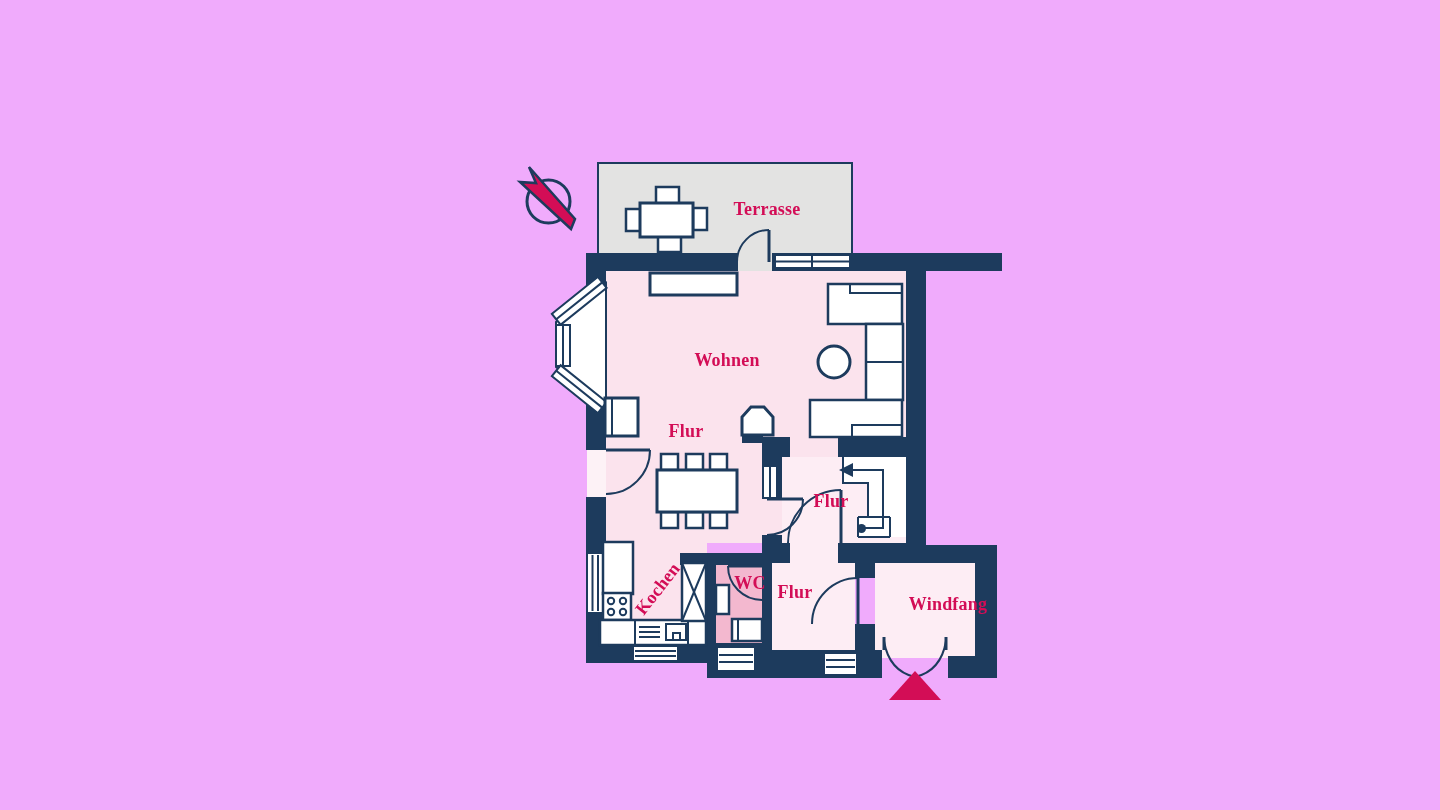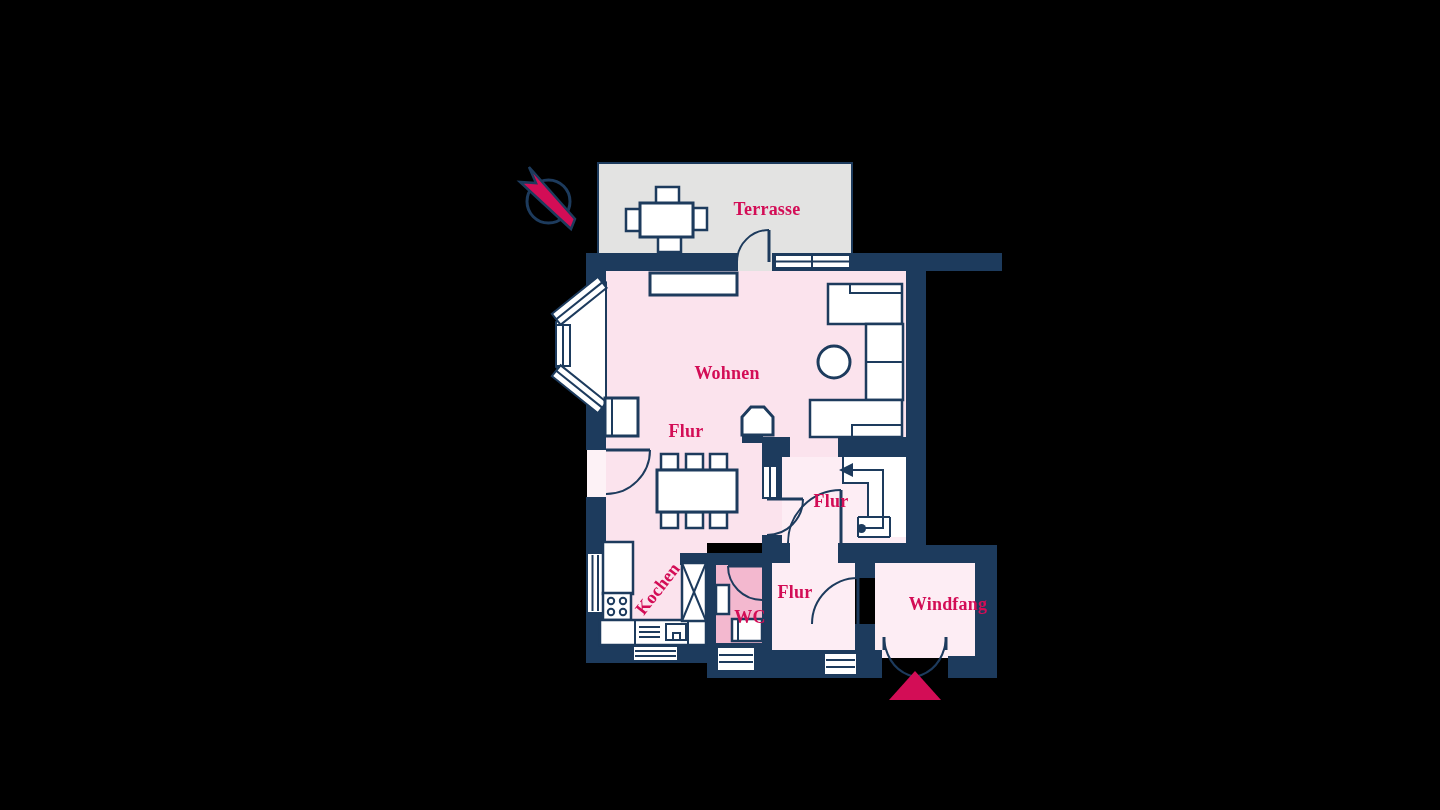--- a/index.html
+++ b/index.html
@@ -1,16 +1,16 @@
 <!DOCTYPE html>
 <html style="--navy: #1d3b5d; --crimson: #d30d56; --room-pink: #fbe3ed; --hall-pink: #fdedf4; --wc-pink: #f3b8cf; --terrace-gray: #e3e3e2; --opening-pink: #fdf2f6;"><head>
 <meta charset="utf-8">
 <style>
   html,body{margin:0;padding:0;background:#ffffff;width:1440px;height:810px;overflow:hidden;}
-  .stage{position:relative;width:1440px;height:810px;background:#000000;font-family:"Liberation Serif",serif;}
+  .stage{position:relative;width:1440px;height:810px;background:#f0abfc;font-family:"Liberation Serif",serif;}
   svg{position:absolute;left:0;top:0;}
   .wall{fill:var(--navy);}
   .terrace{fill:var(--terrace-gray);stroke:var(--navy);stroke-width:2;}
   .gap-terrace{fill:var(--terrace-gray);}
   .floor-main{fill:var(--room-pink);}
   .floor-hall{fill:var(--hall-pink);}
   .floor-wc{fill:var(--wc-pink);}
   .floor-open{fill:var(--opening-pink);}
   .furn{fill:#fff;stroke:var(--navy);stroke-width:2.5;}
   .furn3{fill:#fff;stroke:var(--navy);stroke-width:3;}
@@ -234,20 +234,20 @@
     </g>
   </g>
 
   <g>
     <circle cx="548.5" cy="201.5" r="21.5" fill="none" stroke="var(--navy)" stroke-width="3"></circle>
     <polygon class="red-navy" points="529,167 575,219 571,229 520,182 536,183"></polygon>
   </g>
 </svg>
 
 <div class="room-label" style="left:767px;top:209px;">Terrasse</div>
-<div class="room-label" style="left:727px;top:373px;">Wohnen</div>
+<div class="room-label" style="left:727px;top:360px;">Wohnen</div>
 <div class="room-label" style="left:686px;top:431px;">Flur</div>
 <div class="room-label rot" style="left:658px;top:589px;">Kochen</div>
-<div class="room-label" style="left:750px;top:617px;">WC</div>
+<div class="room-label" style="left:750px;top:583px;">WC</div>
 <div class="room-label" style="left:831px;top:501px;">Flur</div>
 <div class="room-label" style="left:795px;top:592px;">Flur</div>
 <div class="room-label" style="left:948px;top:604px;">Windfang</div>
 </div>
 
 </body></html>

